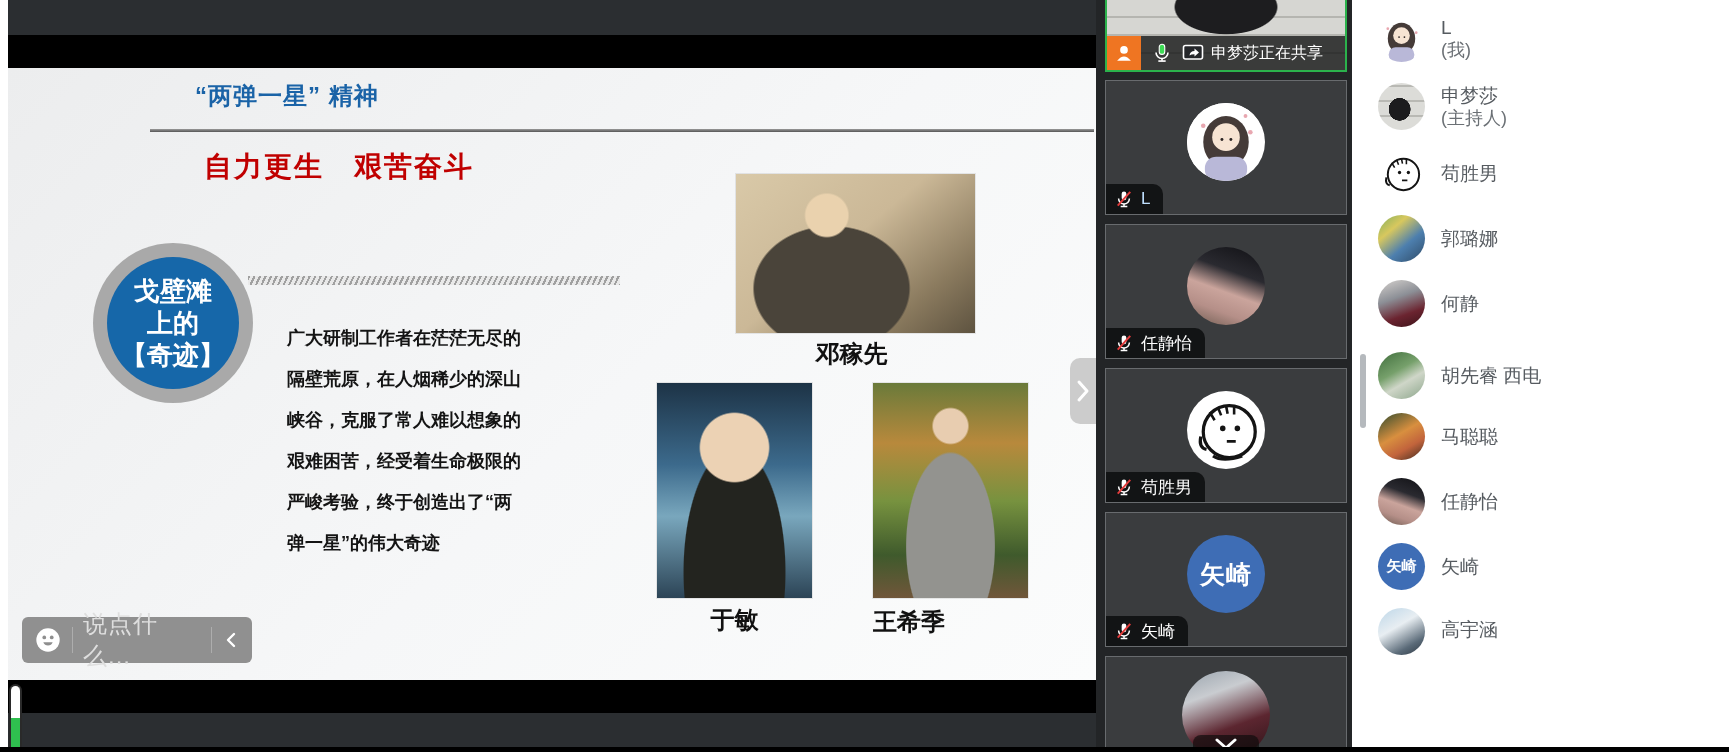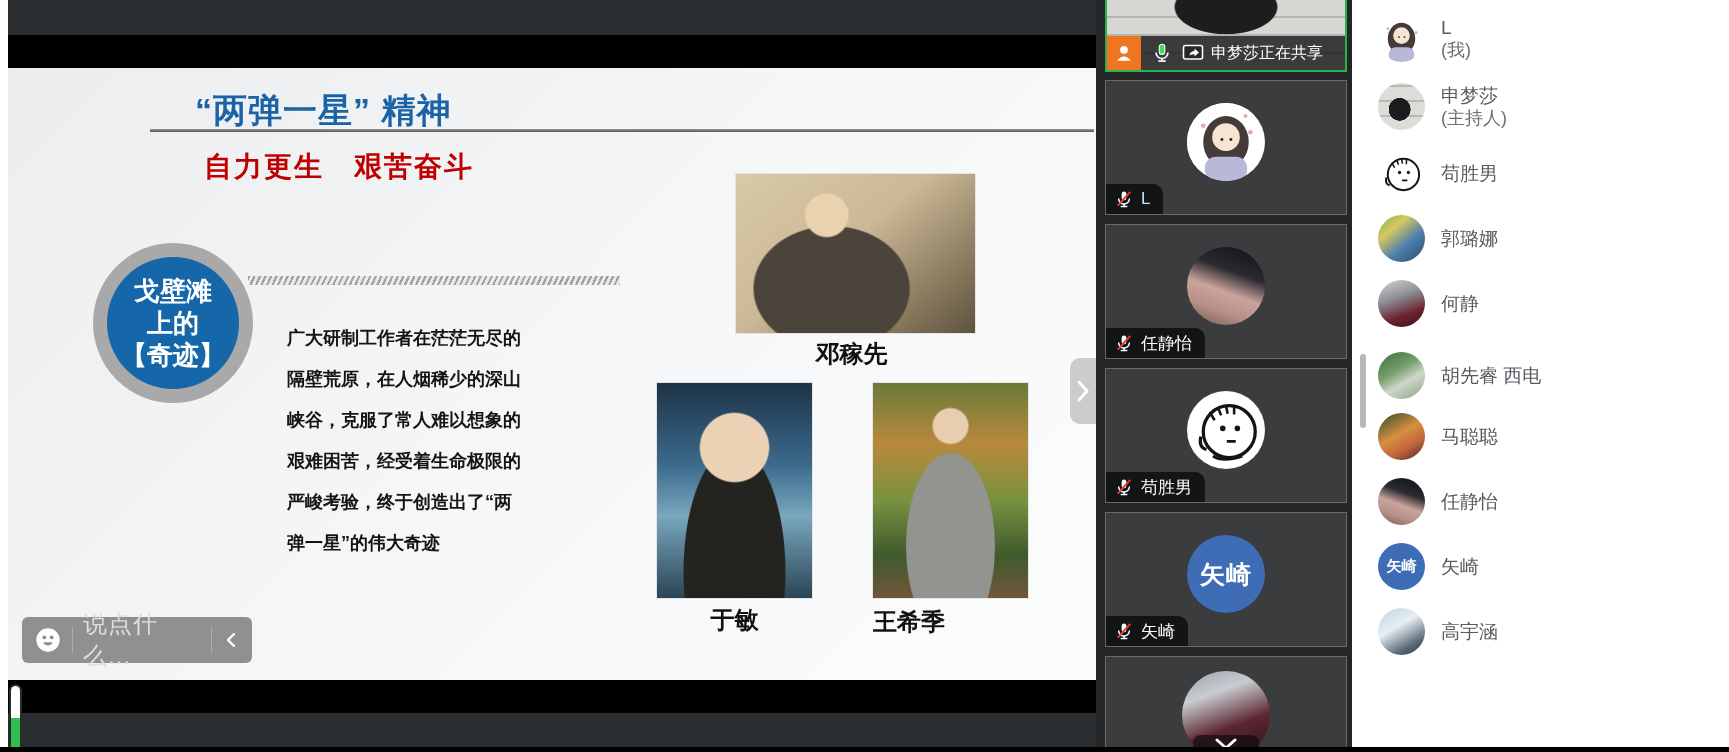--- a/index.html
+++ b/index.html
@@ -15,21 +15,21 @@
     background:#fff; border:2px solid #2a2a2a; border-bottom:none; border-radius:7px 7px 0 0; overflow:hidden; }
   .mic-meter .level { position:absolute; left:0; right:0; bottom:0; height:34px; background:#2fbf4f; }
 
   
   .share { position:absolute; left:8px; top:0; width:1088px; height:752px; background:#2b2e31; }
   .bar-black-top { position:absolute; left:0; top:35px; width:100%; height:33px; background:#000; }
   .bar-black-bottom { position:absolute; left:0; top:680px; width:100%; height:33px; background:#000; }
   .slide { position:absolute; left:0; top:68px; width:100%; height:612px;
     background:linear-gradient(135deg,#ecedee 0%,#f6f7f8 55%,#fbfcfc 100%); overflow:hidden; }
 
-  .slide-title { position:absolute; left:187px; top:20px; font-size:34px; font-weight:bold; color:#1a63a7; letter-spacing:1px; }
+  .slide-title { position:absolute; left:187px; top:12px; font-size:24px; font-weight:bold; color:#1a63a7; letter-spacing:1px; }
   .title-rule { position:absolute; left:142px; top:61px; width:944px; height:3px;
     background:linear-gradient(180deg,#9a9a9a,#555); }
   .slide-sub { position:absolute; left:196px; top:80px; font-size:28px; font-weight:bold; color:#c00000; letter-spacing:2px; }
 
   .hatch { position:absolute; left:240px; top:208px; width:372px; height:9px;
     background:repeating-linear-gradient(115deg,#a0a0a0 0 2px,#e9e9e9 2px 5px); z-index:1; }
   .badge-outer { position:absolute; left:85px; top:175px; width:160px; height:160px; border-radius:50%;
     background:#a9a9a9; z-index:2; }
   .badge-inner { position:absolute; inset:14px; border-radius:50%; background:#1667a9;
     display:flex; align-items:center; justify-content:center; text-align:center;
@@ -377,20 +377,20 @@
       <div class="pname">任静怡</div>
     </div>
 
     <div class="prow" style="top:543px;">
       <div class="av av-blue small">
         <span>矢崎</span>
       </div>
       <div class="pname">矢崎</div>
     </div>
 
-    <div class="prow" style="top:608px;">
+    <div class="prow" style="top:608px;font-family:Liberation Mono, monospace;">
       <div class="av av-gao"></div>
       <div class="pname">高宇涵</div>
     </div>
   </div>
 
   <div class="bottom-bar"></div>
 </div>
 
 </body></html>

